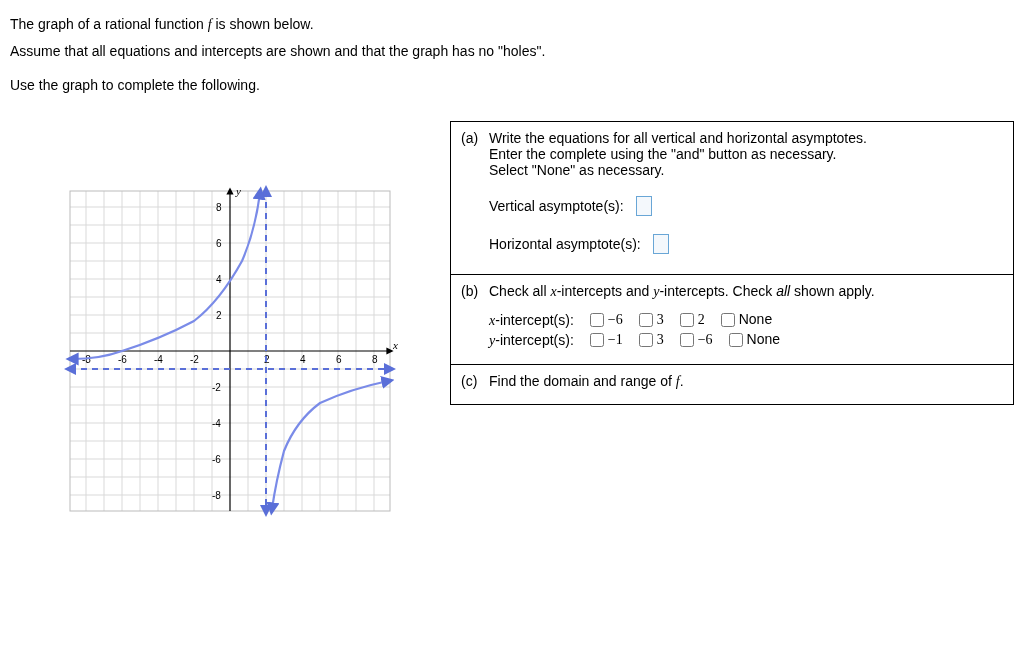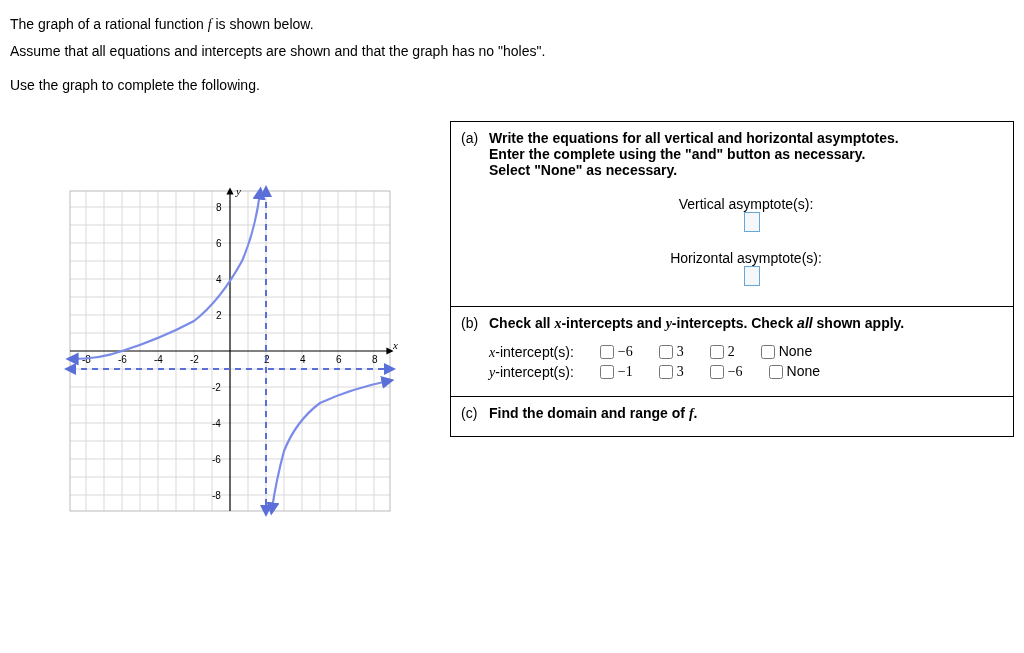--- a/index.html
+++ b/index.html
@@ -27,41 +27,40 @@
   .answer-box {
     border: 1px solid #000;
   }
   .section {
     border-bottom: 1px solid #000;
     padding: 8px 10px 14px 10px;
   }
   .section:last-child { border-bottom:none; }
   .part-head { display:flex; }
   .part-letter { width:28px; }
-  .part-body { flex:1;font-weight:bold; }
+  .part-body { flex:1; }
   .sub-indent { padding-left:28px; }
   .field-row {
     margin: 18px 0 6px 0;
     display:flex;
     align-items:center;
-    flex-direction:column;
   }
   .field-label { display:inline-block; }
   .input-box {
     display:inline-block;
     width:14px; height:18px;
     border:1px solid #69a6d6;
     background:#f4f8fc;
     vertical-align:middle;
     margin-left:12px;
   }
   .opts {
     display:flex;
     align-items:center;
-    gap:22px;
+    gap:12px;
     flex-wrap:wrap;
   }
   .opts input[type=checkbox]{
     width:14px;height:14px;
     vertical-align:middle;
     margin-right:4px;
   }
   .mathvar { font-style:italic; font-family:'Times New Roman',serif; }
   .mathnum { font-family:'Times New Roman',serif; }
   svg { display:block; }

